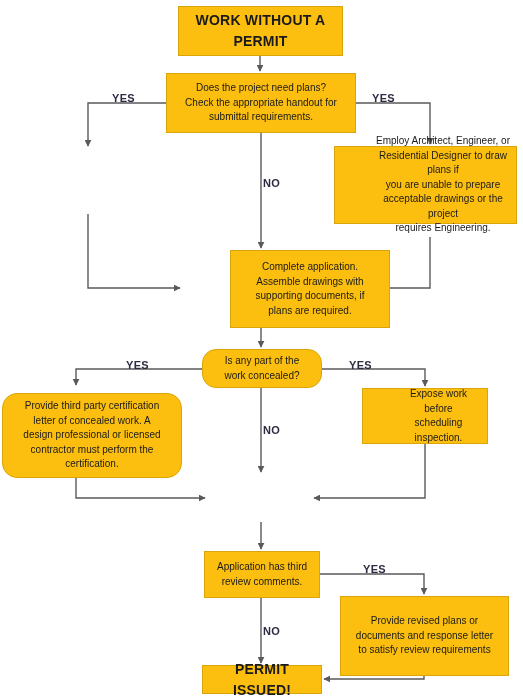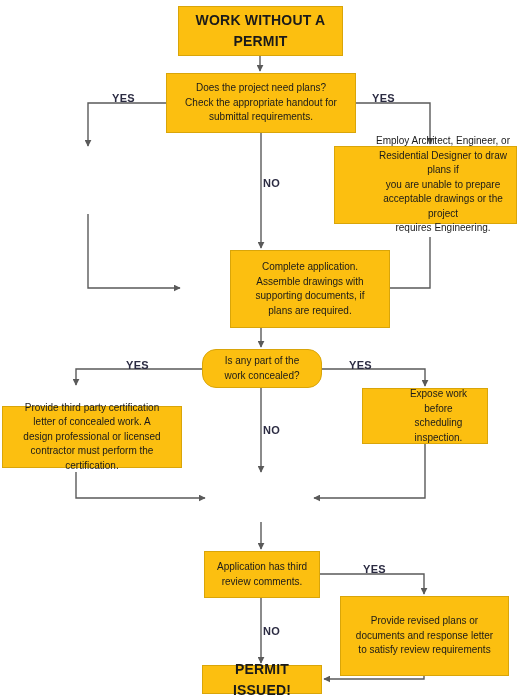--- a/index.html
+++ b/index.html
@@ -142,21 +142,21 @@
 Assemble drawings with
 supporting documents, if
 plans are required.</span>
   </div>
 
   <div class="node" style="left:202px; top:349px; width:120px; height:39px;border-radius:14px;">
     <span class="node-text">Is any part of the
 work concealed?</span>
   </div>
 
-  <div class="node" style="left:2px; top:406px; width:180px; height:62px;">
+  <div class="node" style="left:2px; top:393px; width:180px; height:85px;border-radius:15px;">
     <span class="node-text">Provide third party certification
 letter of concealed work. A
 design professional or licensed
 contractor must perform the
 certification.</span>
   </div>
 
   <div class="node" style="left:362px; top:388px; width:126px; height:56px;padding-left:32px;">
     <span class="node-text">Expose work before
 scheduling inspection.</span>

